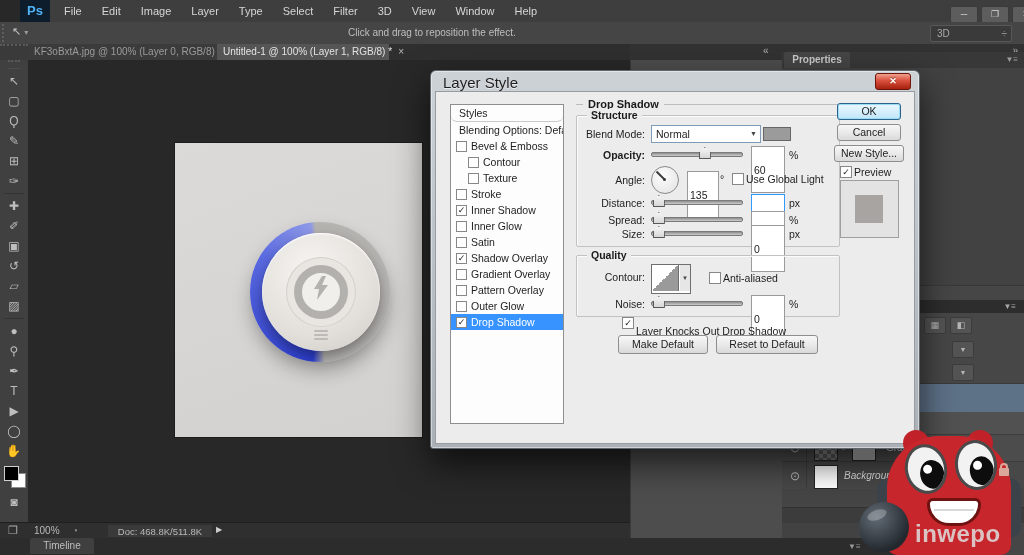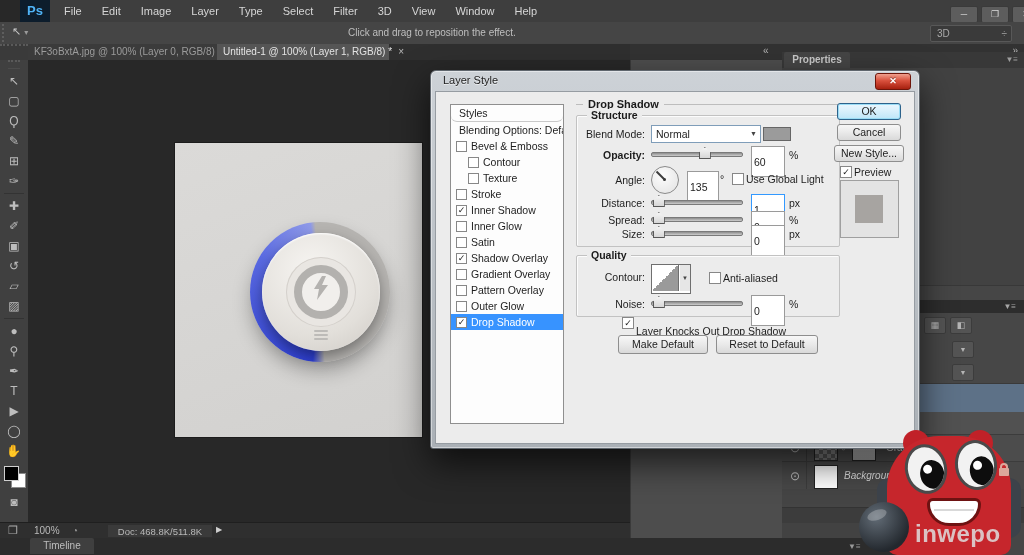--- a/index.html
+++ b/index.html
@@ -74,21 +74,21 @@
   .statusbar{position:absolute;left:0;top:522px;width:630px;height:16px;background:#2f2f2f;border-top:1px solid #1f1f1f;
              color:#b9b9b9;font-size:10px;}
   .timeline-strip{position:absolute;left:0;top:538px;width:900px;height:17px;background:#2c2c2c;}
   .timeline-tab{position:absolute;left:30px;top:538px;width:64px;height:16px;background:#3f3f3f;border-radius:2px 2px 0 0;
                 color:#bdbdbd;font-size:10px;text-align:center;line-height:16px;}
   .br-corner{position:absolute;left:900px;top:522px;width:124px;height:33px;background:#464646;}
   
   .dialog{position:absolute;left:430px;top:70px;width:488px;height:377px;z-index:40;
           background:linear-gradient(#cdd2d7,#aab0b6);border:1px solid #5f666d;border-radius:6px 6px 3px 3px;
           box-shadow:0 14px 34px rgba(0,0,0,.65),inset 0 0 0 1px rgba(255,255,255,.45);}
-  .dlg-title{position:absolute;left:12px;top:3px;font-size:11px;color:#1d1d1d;text-shadow:0 1px 0 rgba(255,255,255,.6);}
+  .dlg-title{position:absolute;left:12px;top:3px;font-size:15px;color:#1d1d1d;text-shadow:0 1px 0 rgba(255,255,255,.6);}
   .dlg-close{position:absolute;top:2px;right:8px;width:34px;height:15px;border:1px solid #6d150a;border-radius:3px;
              background:linear-gradient(#f0a08e,#d9503c 45%,#a6200f);color:#fff;font-size:9px;font-weight:bold;
              text-align:center;line-height:14px;text-shadow:0 -1px 1px rgba(0,0,0,.4);}
   .dlg-body{position:absolute;left:4px;top:20px;width:478px;height:351px;background:#ececec;border:1px solid #969ca2;}
   .styleslist{position:absolute;left:14px;top:12px;width:112px;height:318px;background:#fdfdfd;border:1px solid #8f8f8f;
               overflow:hidden;}
   .sl-head{height:16px;line-height:16px;padding-left:8px;font-size:10.5px;color:#1d1d1d;border-bottom:1px solid #c9c9c9;border-radius:6px;}
   .sl-plain{height:16px;line-height:16px;padding-left:8px;font-size:10.5px;color:#1d1d1d;white-space:nowrap;}
   .sl-row{display:flex;align-items:center;height:16px;padding-left:5px;gap:4px;font-size:10.5px;color:#1d1d1d;white-space:nowrap;}
   .sl-row.ind{padding-left:17px;}
@@ -100,21 +100,21 @@
   .legendline .lt{padding:0 5px;font-size:11px;font-weight:bold;color:#1a1a1a;flex:none;}
   .legendline .ln.s{flex:none;width:7px;}
   .group{position:absolute;border:1px solid #c2c2c2;border-radius:2px;box-shadow:inset 1px 1px 0 rgba(255,255,255,.85);}
   .gl{position:absolute;top:-7px;left:10px;background:#ececec;padding:0 4px;font-size:10.5px;font-weight:bold;color:#1a1a1a;}
   .flabel{position:absolute;width:64px;text-align:right;font-size:10.5px;color:#1d1d1d;}
   .unit{position:absolute;font-size:10.5px;color:#1d1d1d;}
   .wsel{position:absolute;height:16px;background:#fff;border:1px solid #7f9db9;font-size:10.5px;line-height:16px;
         padding-left:4px;color:#1d1d1d;}
   .wsel .ar{position:absolute;right:3px;top:0;font-size:7px;color:#444;line-height:16px;}
   .num{position:absolute;height:13px;width:28px;border:1px solid #9a9a9a;background:#fff;font-family:"Liberation Sans",sans-serif;
-       font-size:10.5px;padding:8px 2px;color:#1d1d1d;}
+       font-size:10.5px;padding:16px 2px;color:#1d1d1d;}
   .slider{position:absolute;height:12px;}
   .groove{position:absolute;left:0;right:0;top:5px;height:3px;background:linear-gradient(#8d8d8d,#cdcdcd);
           border:1px solid #7a7a7a;border-radius:2px;}
   .sthumb{position:absolute;top:0;width:10px;height:10px;background:linear-gradient(#f4f4f4,#d7d7d7);border:1px solid #585858;
           clip-path:polygon(50% 0,100% 48%,100% 100%,0 100%,0 48%);}
   .dial{position:absolute;width:26px;height:26px;border:1px solid #8a8a8a;border-radius:50%;
         background:radial-gradient(circle at 40% 35%,#fcfcfc,#e2e2e2);}
   .needle{position:absolute;left:13px;top:12px;width:12px;height:2px;background:#3c3c3c;transform-origin:0 50%;
           transform:rotate(-135deg);}
   .dotc{position:absolute;left:11px;top:11px;width:3px;height:3px;border-radius:50%;background:#3c3c3c;}

